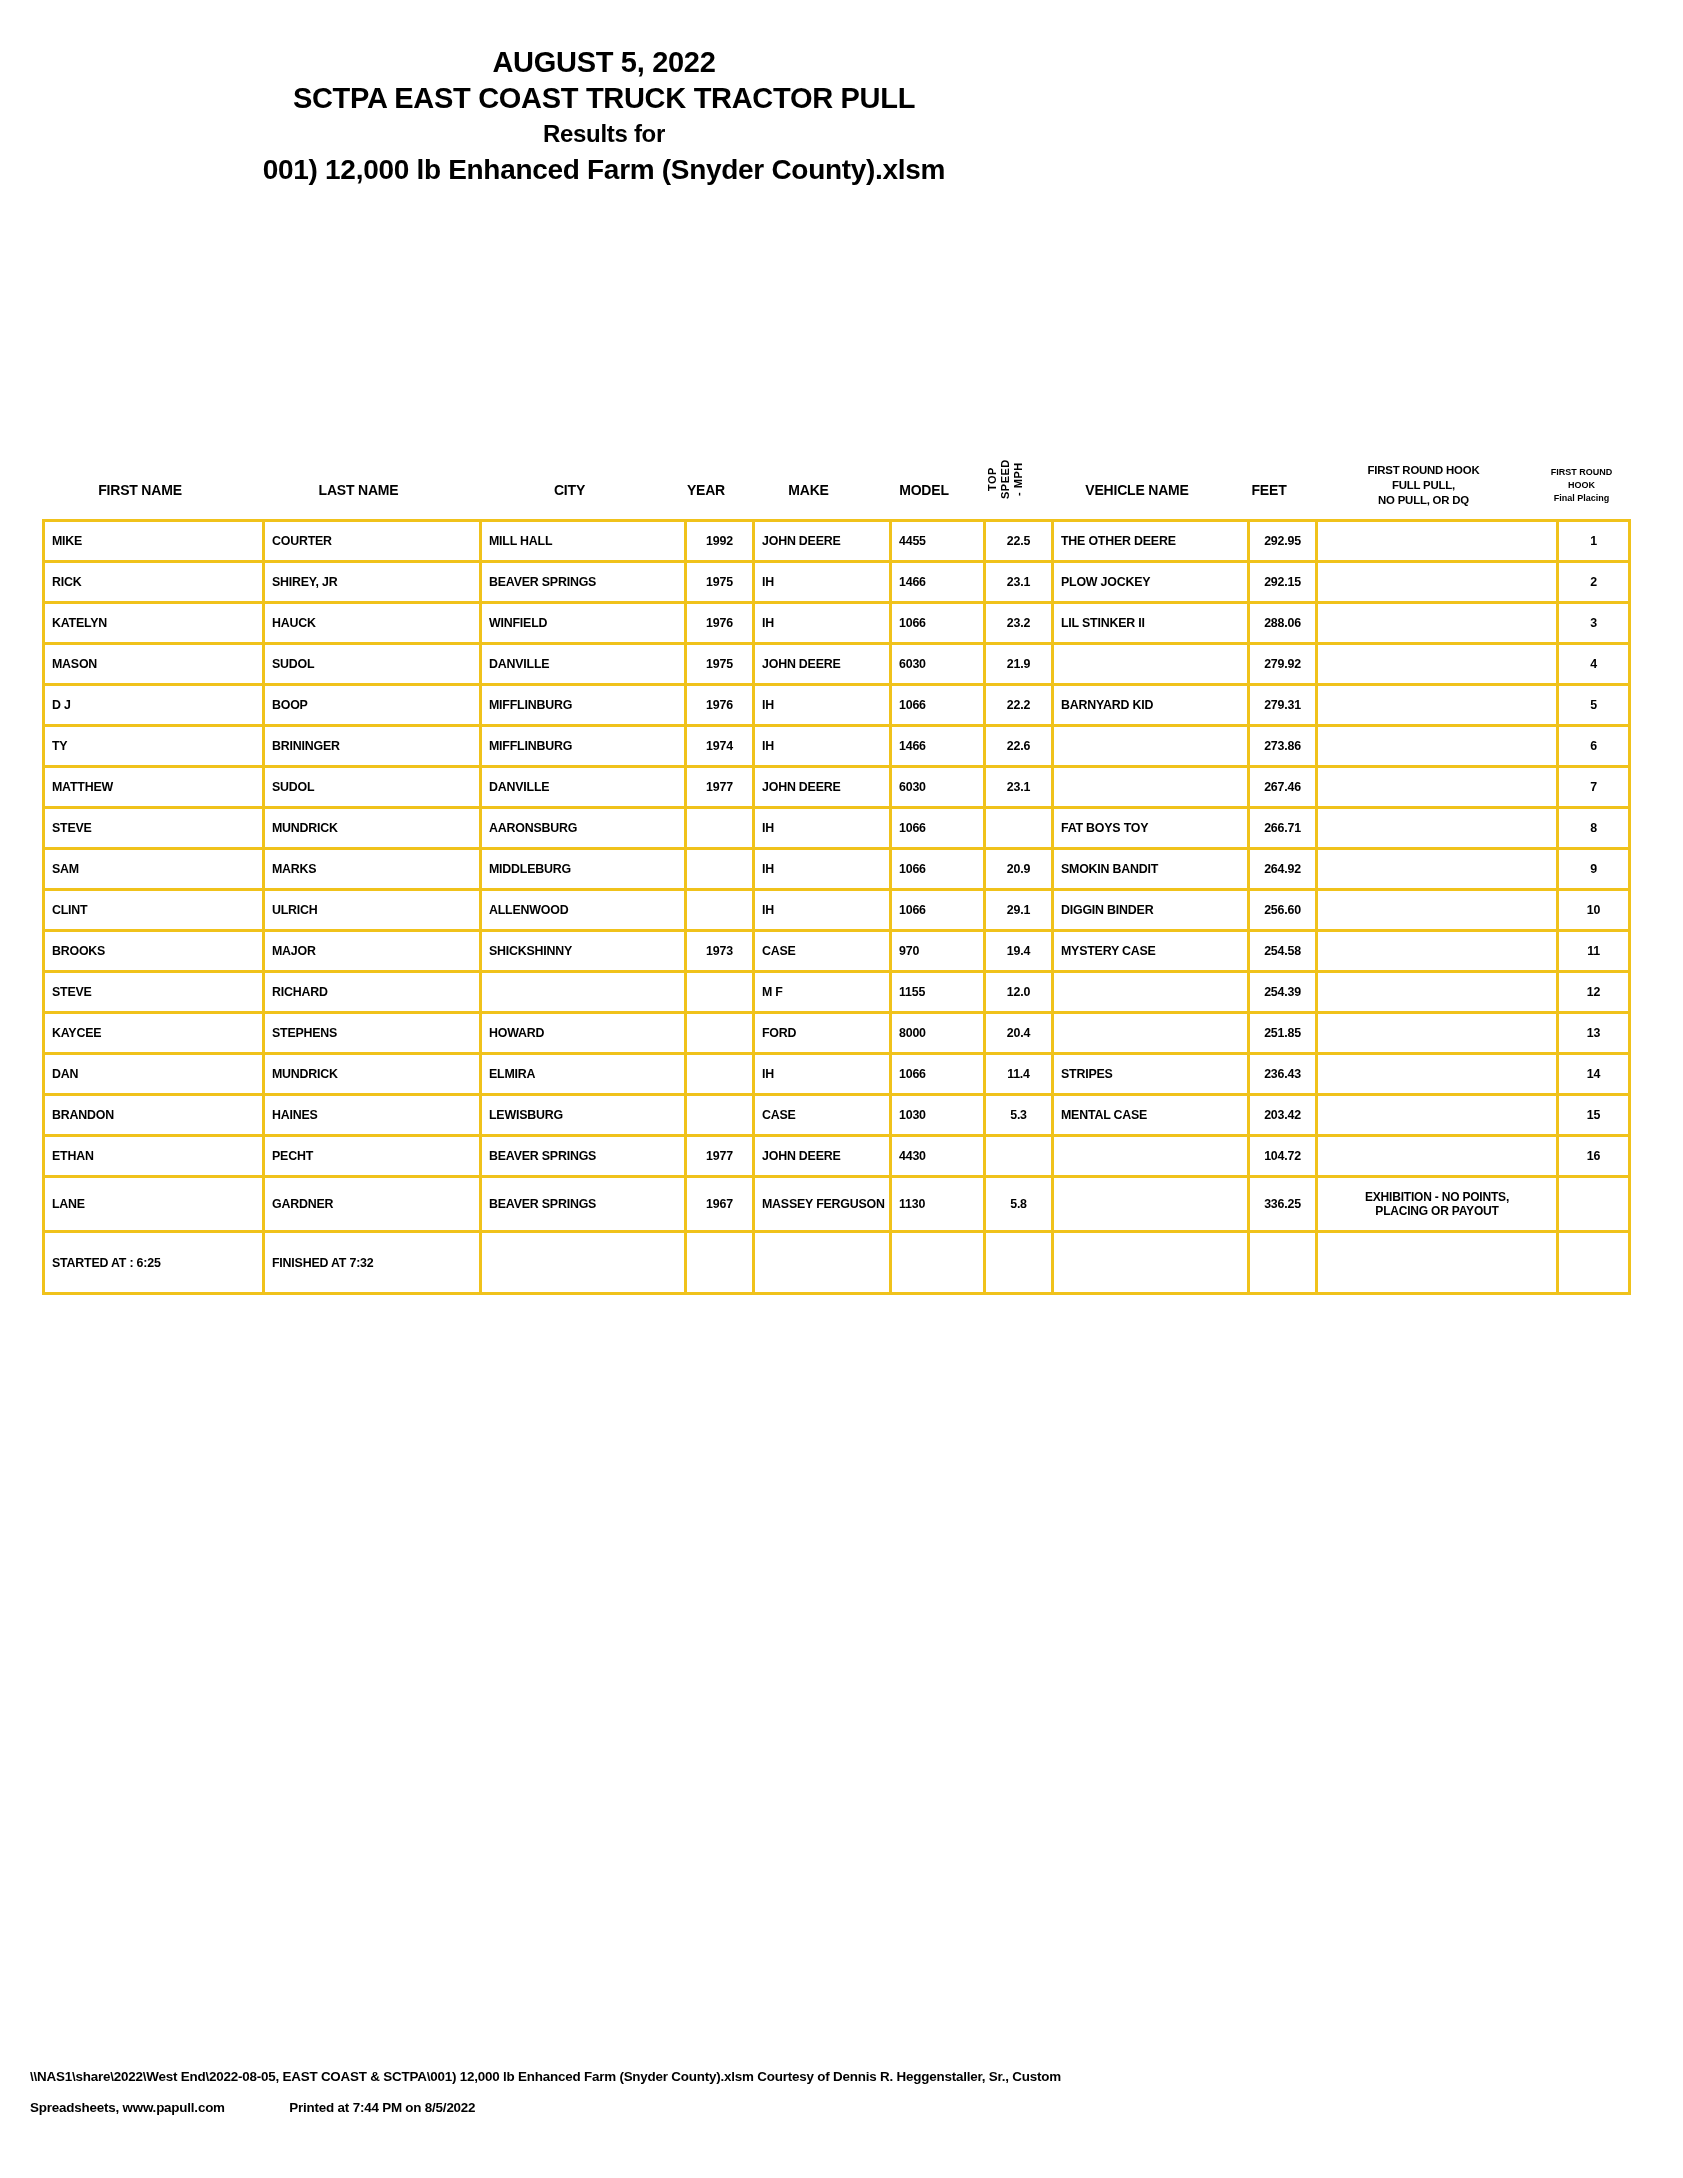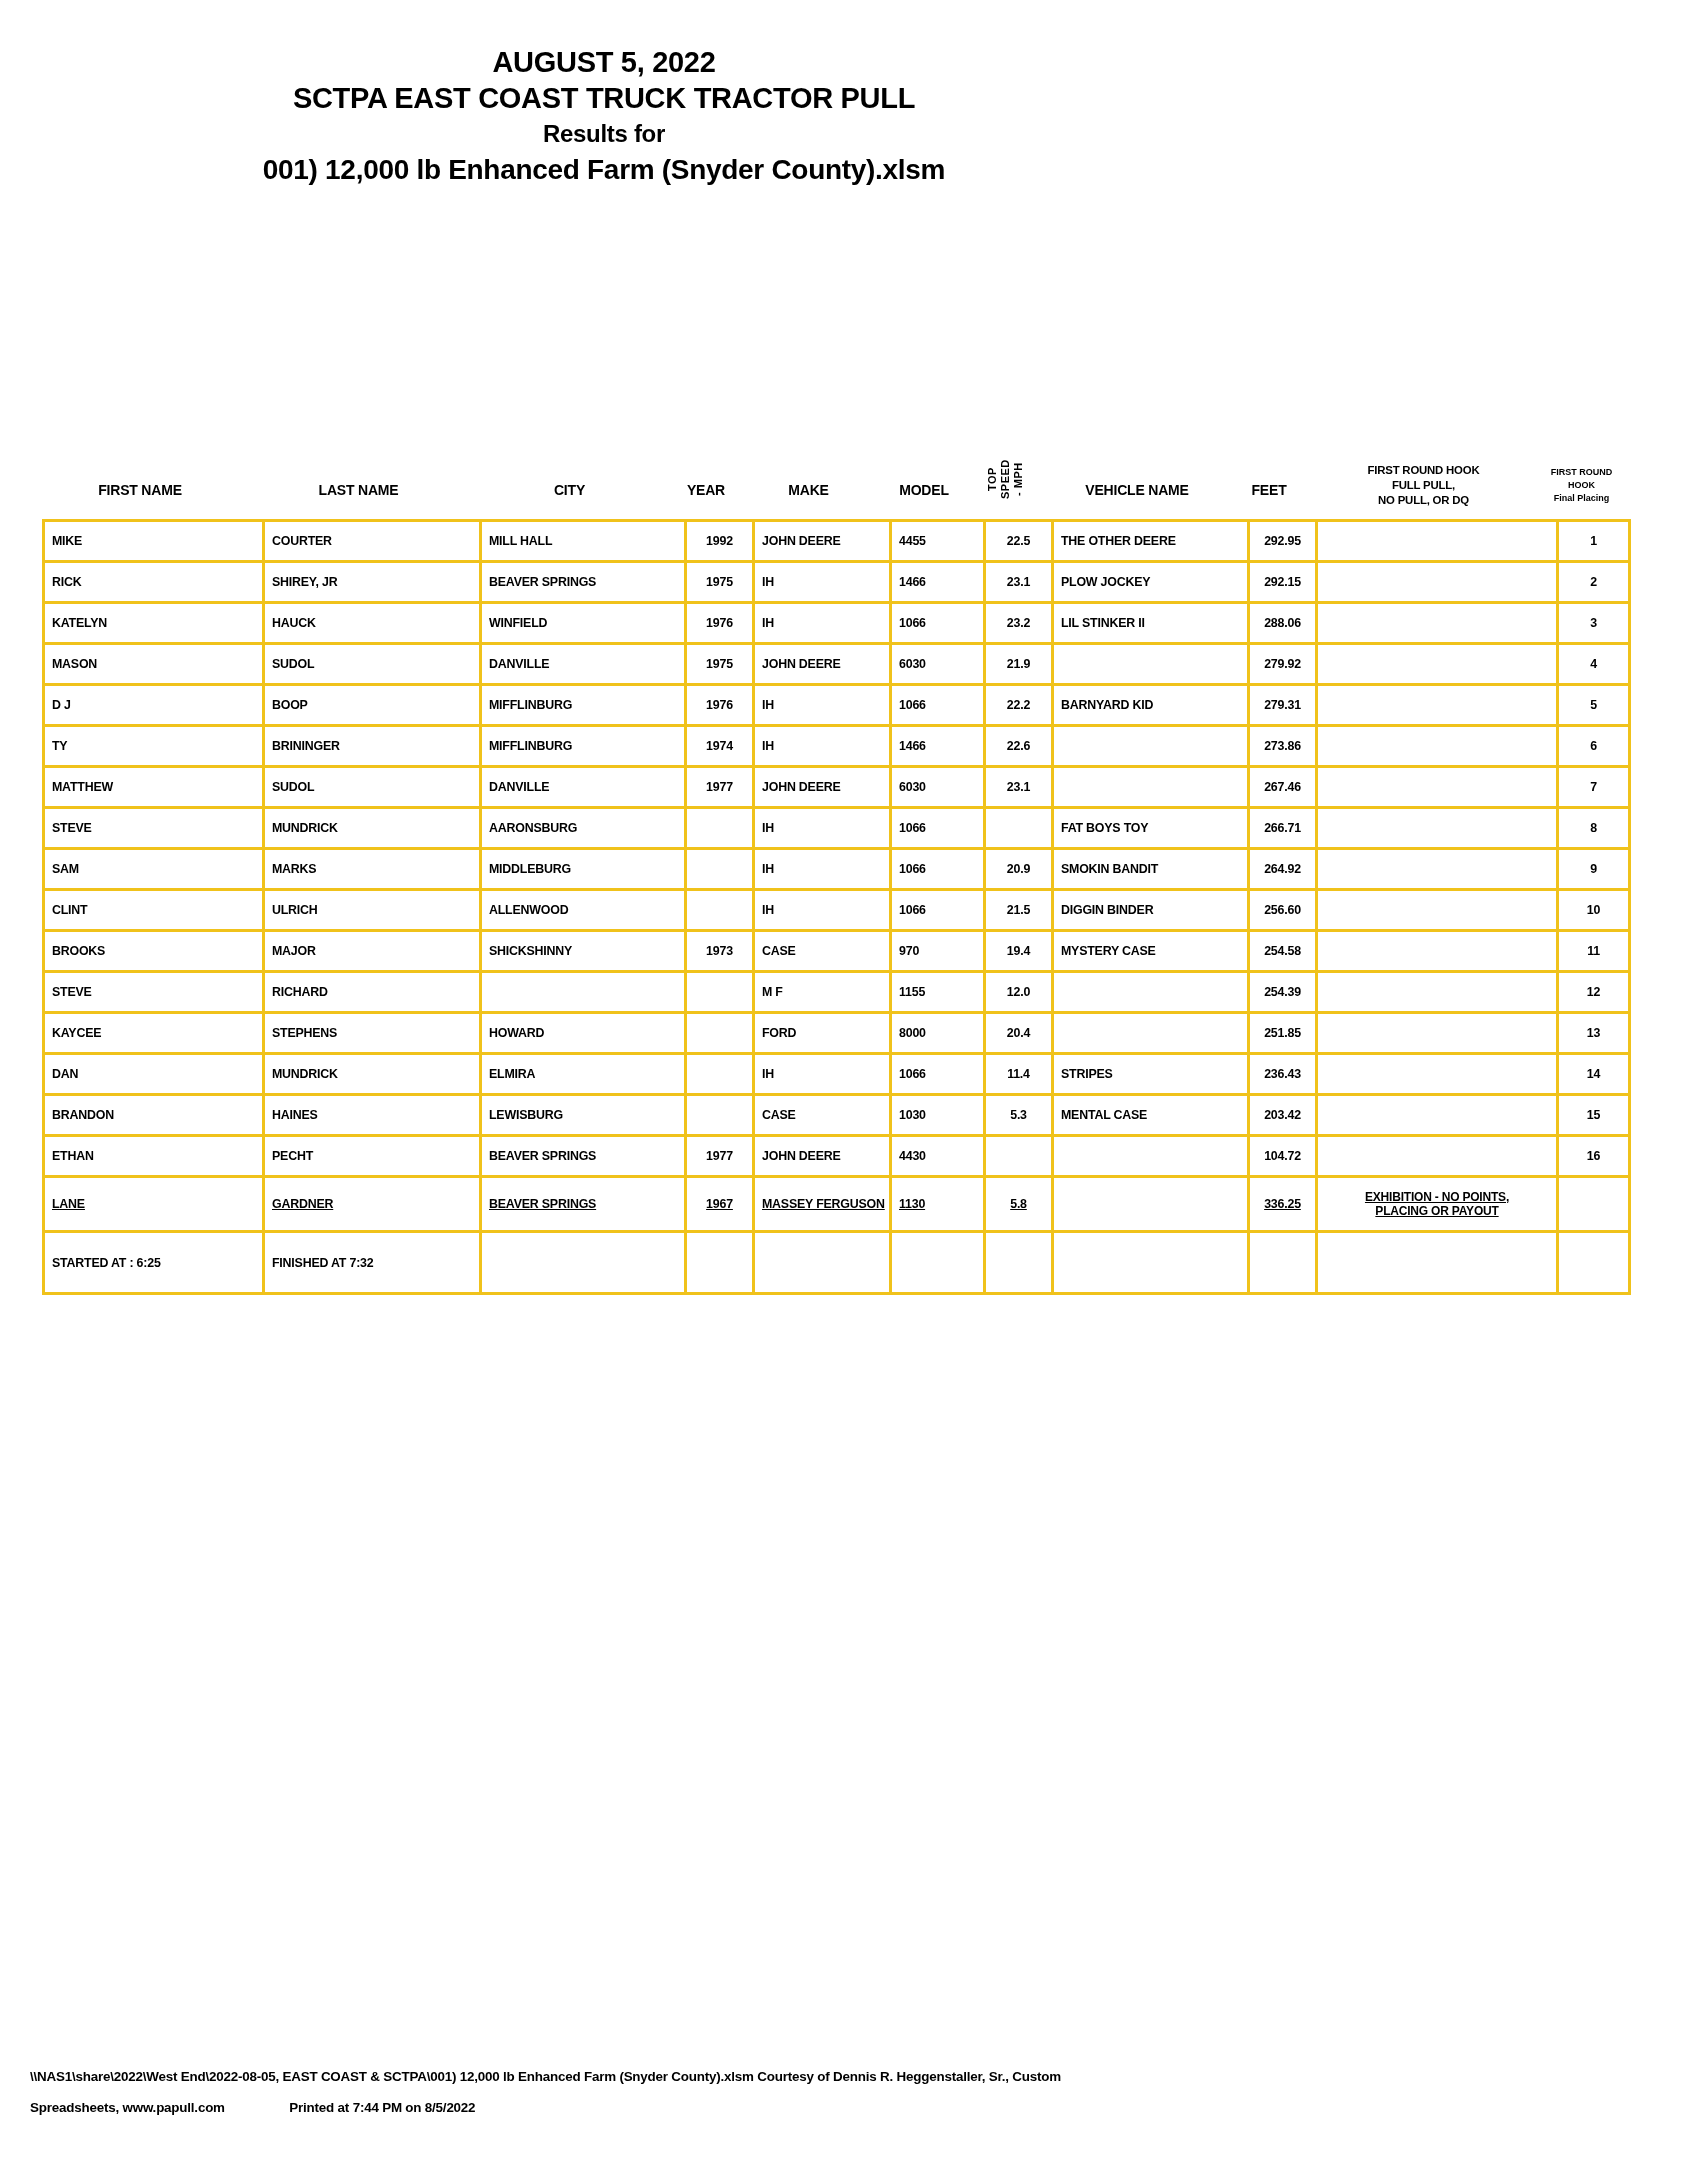--- a/index.html
+++ b/index.html
@@ -66,21 +66,21 @@
   .ttable{
     position:absolute;left:42px;top:519px;width:1589px;
     box-sizing:border-box;
     border:3px solid var(--gold);
     background:#FFFFFF;
   }
   .trow{
     border-bottom:3px solid var(--gold);
     height:38px;
   }
-  .trow-tall{height:52px;text-decoration:underline;}
+  .trow-tall{height:52px;}
   .trow-last{height:59px;border-bottom:none;}
   .tcell{
     border-right:3px solid var(--gold);
     box-sizing:border-box;
     display:flex;align-items:center;
     font-size:12.4px;font-weight:bold;letter-spacing:-0.2px;
     overflow:hidden;white-space:nowrap;
   }
   .tcell:last-child{border-right:none;}
   .al{justify-content:flex-start;padding-left:7px;}
@@ -255,21 +255,21 @@
           <div class="tcell ac hook-cell"></div>
           <div class="tcell ac">9</div>
         </div>
         <div class="trow cols">
           <div class="tcell al">CLINT</div>
           <div class="tcell al">ULRICH</div>
           <div class="tcell al">ALLENWOOD</div>
           <div class="tcell ac"></div>
           <div class="tcell al">IH</div>
           <div class="tcell al">1066</div>
-          <div class="tcell ac">21.5</div>
+          <div class="tcell ac">29.1</div>
           <div class="tcell al">DIGGIN BINDER</div>
           <div class="tcell ac">256.60</div>
           <div class="tcell ac hook-cell"></div>
           <div class="tcell ac">10</div>
         </div>
         <div class="trow cols">
           <div class="tcell al">BROOKS</div>
           <div class="tcell al">MAJOR</div>
           <div class="tcell al">SHICKSHINNY</div>
           <div class="tcell ac">1973</div>

